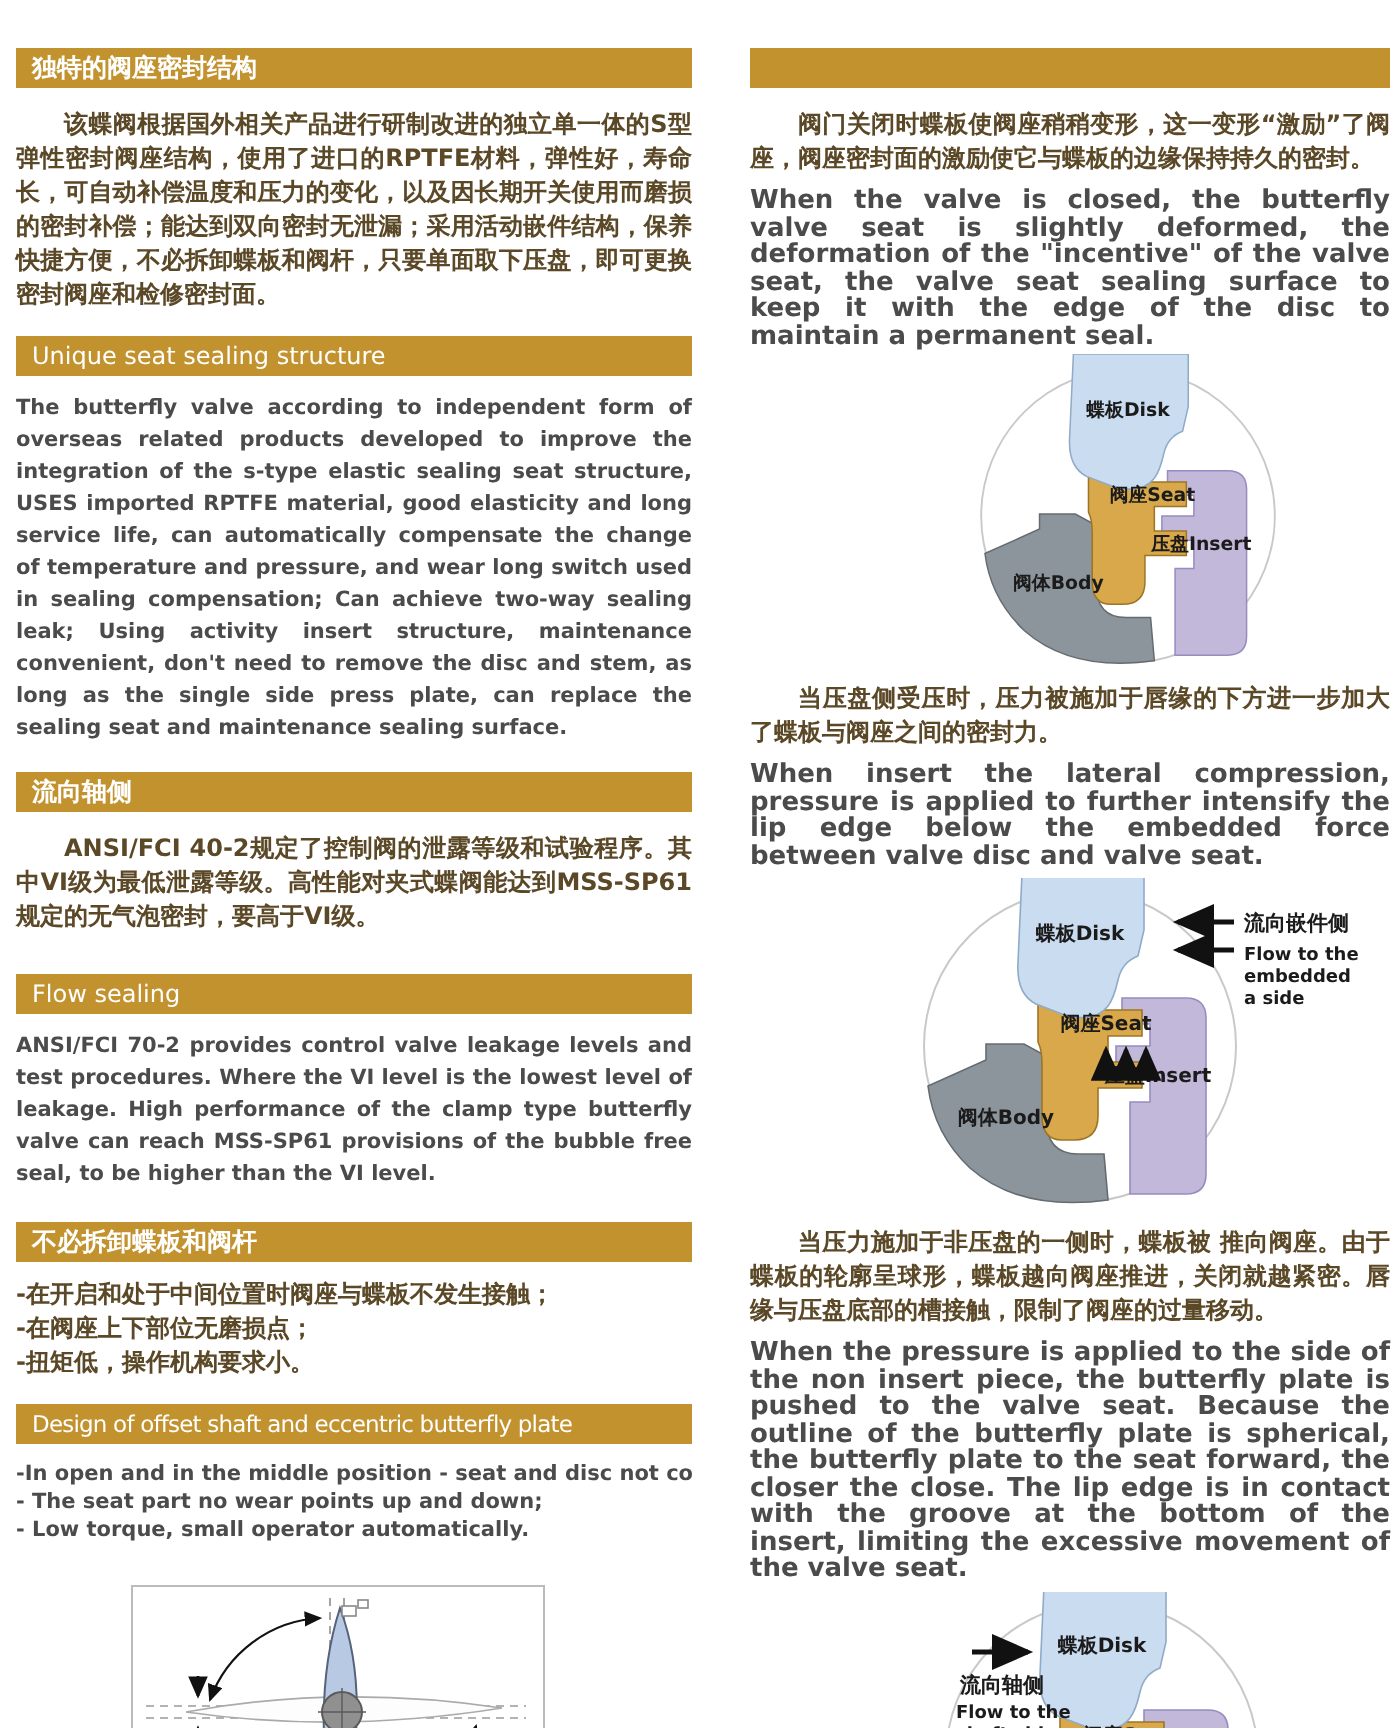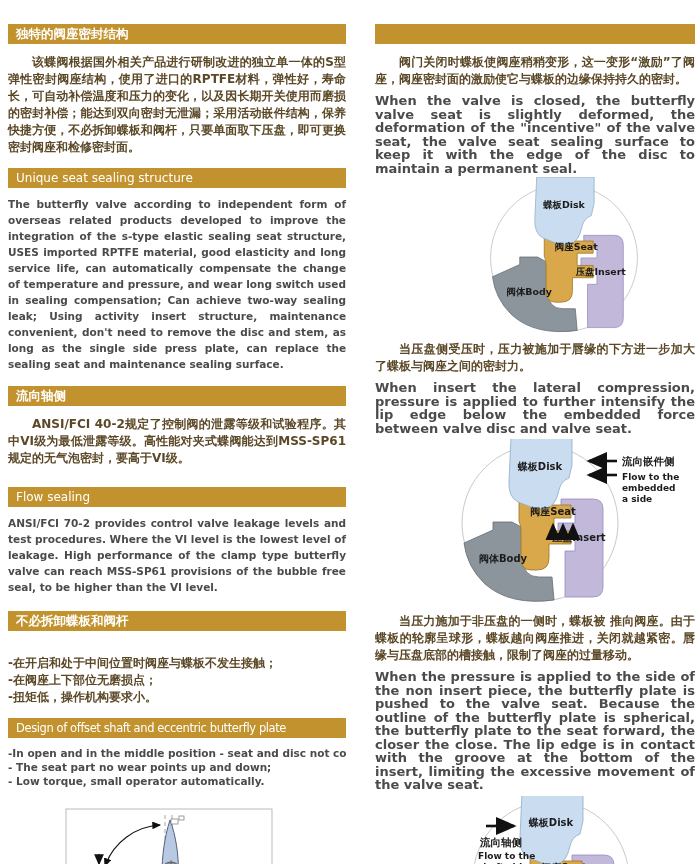--- a/index.html
+++ b/index.html
@@ -66,21 +66,21 @@
     <div class="banner en" style="margin-top:12px">Unique seat sealing structure</div>
     <p class="en-p" style="margin-top:8px">The butterfly valve according to independent form of overseas related products developed to improve the integration of the s-type elastic sealing seat structure, USES imported RPTFE material, good elasticity and long service life, can automatically compensate the change of temperature and pressure, and wear long switch used in sealing compensation; Can achieve two-way sealing leak; Using activity insert structure, maintenance convenient, don't need to remove the disc and stem, as long as the single side press plate, can replace the sealing seat and maintenance sealing surface.</p>
 
     <div class="banner" style="margin-top:14px">流向轴侧</div>
     <p class="cjk indent" style="margin-top:10px">ANSI/FCI 40-2规定了控制阀的泄露等级和试验程序。其中VI级为最低泄露等级。高性能对夹式蝶阀能达到MSS-SP61规定的无气泡密封，要高于VI级。</p>
 
     <div class="banner en" style="margin-top:20px">Flow sealing</div>
     <p class="en-p" style="margin-top:8px">ANSI/FCI 70-2 provides control valve leakage levels and test procedures. Where the VI level is the lowest level of leakage. High performance of the clamp type butterfly valve can reach MSS-SP61 provisions of the bubble free seal, to be higher than the VI level.</p>
 
     <div class="banner" style="margin-top:16px">不必拆卸蝶板和阀杆</div>
-    <div class="cjk bullets" style="margin-top:24px">
+    <div class="cjk bullets" style="margin-top:8px">
       <div>-在开启和处于中间位置时阀座与蝶板不发生接触；</div>
       <div>-在阀座上下部位无磨损点；</div>
       <div>-扭矩低，操作机构要求小。</div>
     </div>
 
     <div class="banner en tight" style="margin-top:12px">Design of offset shaft and eccentric butterfly plate</div>
     <div class="en-p bullets" style="margin-top:8px">
       <div>-In open and in the middle position - seat and disc not contact;</div>
       <div>- The seat part no wear points up and down;</div>
       <div>- Low torque, small operator automatically.</div>

